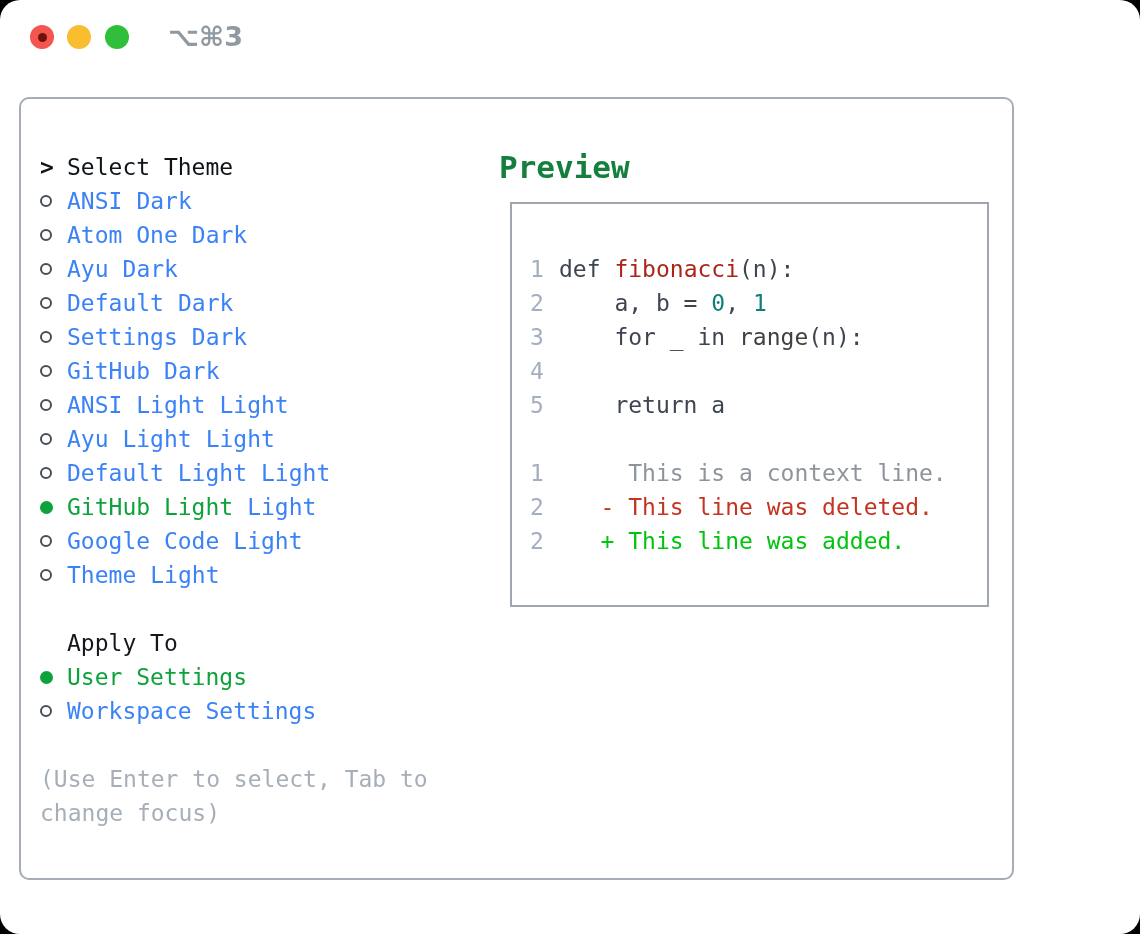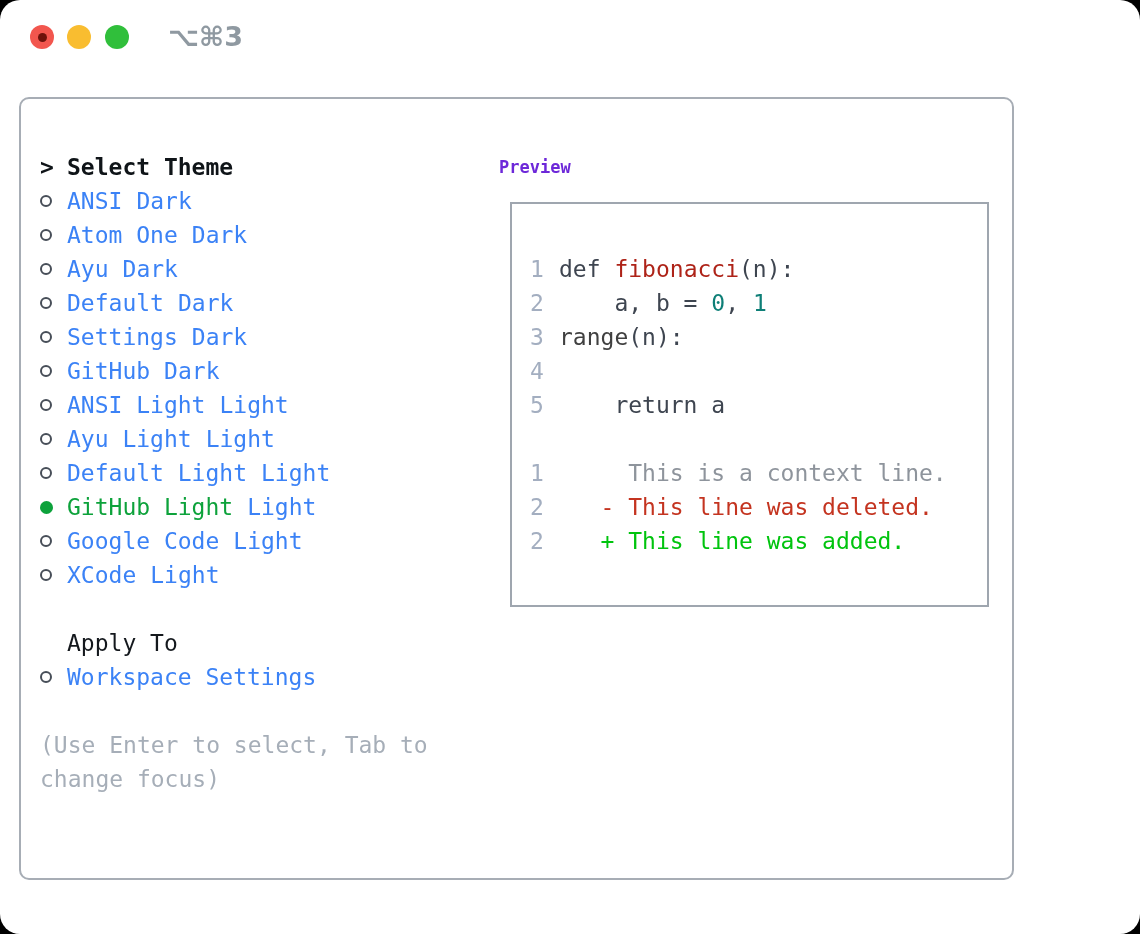--- a/index.html
+++ b/index.html
@@ -39,32 +39,32 @@
   .left-col { position: absolute; left: 19px; top: 51px; width: 455px; }
   .row { display: flex; height: 34px; line-height: 34px; font-size: 23px; color: #3a414a; white-space: pre; }
   .marker { width: 27px; flex: none; display: flex; align-items: center; }
   .radio {
     width: 12px; height: 12px; border: 2px solid #474e58; border-radius: 50%;
   }
   .radio-sel {
     width: 13px; height: 13px; border-radius: 50%; background: #0da23b; border: none;
   }
   .prompt { font-weight: bold; color: #0f1418; }
-  .header-label { font-weight: bold; color: #0f1418; }
+  .header-label { font-weight: normal; color: #0f1418; }
   .theme-name { color: #3b82f6; }
   .theme-name.selected-green { color: #0da23b; }
   .tag { color: #3b82f6; margin-left: 14px; }
   .apply-label { color: #14181d; }
   .spacer { height: 34px; }
   .hint-line { color: #a6aeb8; }
   
   .preview-head {
     position: absolute; left: 478px; top: 51px;
     height: 34px; line-height: 34px;
-    font-size: 17px; font-weight: bold; color: #6d28d9;
+    font-size: 31px; font-weight: bold; color: #15803d;
   }
   .preview-box {
     position: absolute; left: 489px; top: 103px; width: 479px; height: 405px;
     border: 2px solid #9fa6af; background: #fff;
     padding: 48px 0 0 18px; overflow: hidden;
   }
   .code-row { display: flex; height: 34px; line-height: 34px; font-size: 23px; white-space: pre; }
   .lnum { width: 14px; margin-right: 15px; flex: none; color: #a3aec0; }
   .tok-plain    { color: #3e4550; }
   .tok-function { color: #ae2318; }
@@ -101,48 +101,49 @@
           <div class="row"><span class="marker"><span class="radio"></span></span><span class="theme-name">Atom One</span><span class="tag">Dark</span></div>
           <div class="row"><span class="marker"><span class="radio"></span></span><span class="theme-name">Ayu</span><span class="tag">Dark</span></div>
           <div class="row"><span class="marker"><span class="radio"></span></span><span class="theme-name">Default</span><span class="tag">Dark</span></div>
           <div class="row"><span class="marker"><span class="radio"></span></span><span class="theme-name">Settings</span><span class="tag">Dark</span></div>
           <div class="row"><span class="marker"><span class="radio"></span></span><span class="theme-name">GitHub</span><span class="tag">Dark</span></div>
           <div class="row"><span class="marker"><span class="radio"></span></span><span class="theme-name">ANSI Light</span><span class="tag">Light</span></div>
           <div class="row"><span class="marker"><span class="radio"></span></span><span class="theme-name">Ayu Light</span><span class="tag">Light</span></div>
           <div class="row"><span class="marker"><span class="radio"></span></span><span class="theme-name">Default Light</span><span class="tag">Light</span></div>
           <div class="row"><span class="marker"><span class="radio-sel"></span></span><span class="theme-name selected-green">GitHub Light</span><span class="tag">Light</span></div>
           <div class="row"><span class="marker"><span class="radio"></span></span><span class="theme-name">Google Code</span><span class="tag">Light</span></div>
-          <div class="row"><span class="marker"><span class="radio"></span></span><span class="theme-name">XCode</span><span class="tag">Light</span></div>
+          <div class="row"><span class="marker"><span class="radio"></span></span><span class="theme-name">Theme</span><span class="tag">Light</span></div>
         </div>
 
       <div class="spacer"></div>
 
       <div class="row">
         <span class="marker"></span>
         <span class="apply-label">Apply To</span>
       </div>
 
       <div id="apply-list">
+          <div class="row"><span class="marker"><span class="radio-sel"></span></span><span class="theme-name selected-green">User Settings</span></div>
           <div class="row"><span class="marker"><span class="radio"></span></span><span class="theme-name">Workspace Settings</span></div>
         </div>
 
       <div class="spacer"></div>
 
       <div>
         <div class="row hint-line">(Use Enter to select, Tab to</div>
         <div class="row hint-line">change focus)</div>
       </div>
     </div>
 
     <div class="preview-head">Preview</div>
 
     <div class="preview-box" id="preview-box">
         <div class="code-row"><span class="lnum">1</span><span class="tok-plain">def </span><span class="tok-function">fibonacci</span><span class="tok-plain">(n):</span></div>
         <div class="code-row"><span class="lnum">2</span><span class="tok-plain">    a, b = </span><span class="tok-number">0</span><span class="tok-plain">, </span><span class="tok-number">1</span></div>
-        <div class="code-row"><span class="lnum">3</span><span class="tok-builtin">range</span><span class="tok-plain">(n):</span></div>
+        <div class="code-row"><span class="lnum">3</span><span class="tok-plain">    for _ in </span><span class="tok-builtin">range</span><span class="tok-plain">(n):</span></div>
         <div class="code-row"><span class="lnum">4</span></div>
         <div class="code-row"><span class="lnum">5</span><span class="tok-plain">    return a</span></div>
         <div class="code-row"><span class="lnum"></span></div>
         <div class="code-row"><span class="lnum">1</span><span class="tok-context">     This is a context line.</span></div>
         <div class="code-row"><span class="lnum">2</span><span class="tok-deleted">   - This line was deleted.</span></div>
         <div class="code-row"><span class="lnum">2</span><span class="tok-added">   + This line was added.</span></div>
       </div>
 
   </div>
 </div>

